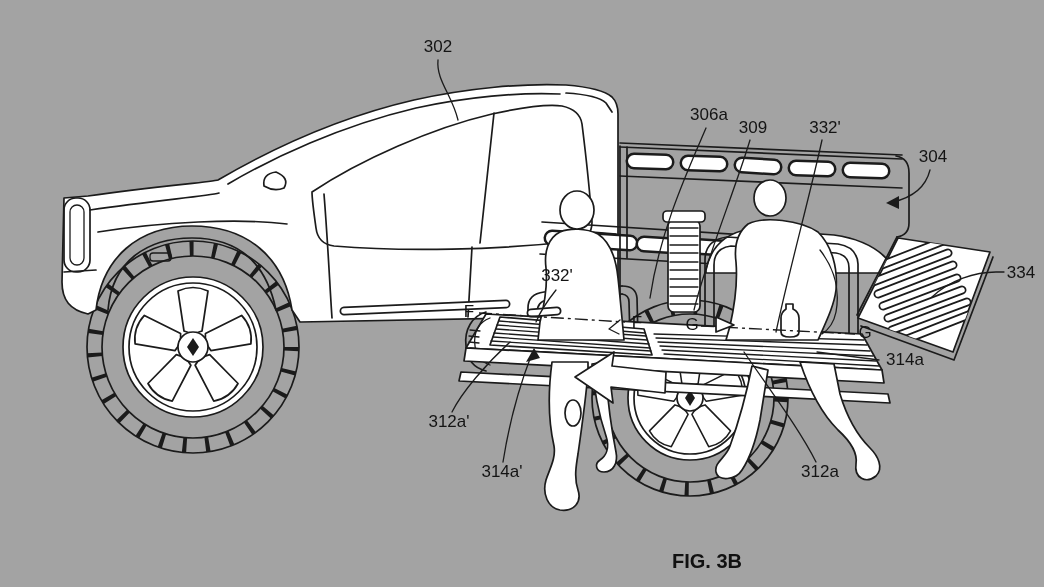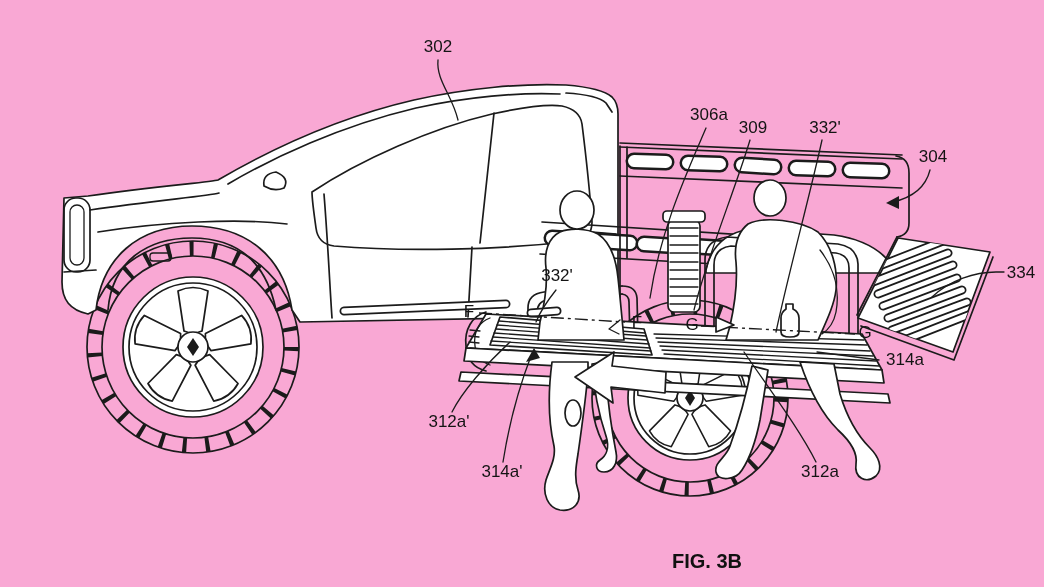--- a/index.html
+++ b/index.html
@@ -1,16 +1,16 @@
 <!DOCTYPE html>
 <html><head>
 <meta charset="utf-8">
 <style>
   html,body{margin:0;padding:0;background:#ffffff;}
-  .stage{position:relative;width:1044px;height:587px;background:#f9a8d4;overflow:hidden;
+  .stage{position:relative;width:1044px;height:587px;background:#a3a3a3;overflow:hidden;
          font-family:"Liberation Sans", sans-serif;}
   svg{display:block;}
   .ln{fill:none;stroke:#1b1b1b;stroke-width:1.7;stroke-linecap:round;stroke-linejoin:round;}
   .lnthin{fill:none;stroke:#1b1b1b;stroke-width:1.3;stroke-linecap:round;stroke-linejoin:round;}
   .wfill{fill:#ffffff;stroke:#1b1b1b;stroke-width:1.7;stroke-linejoin:round;}
   .slotB{stroke:#1b1b1b;stroke-width:17;stroke-linecap:round;fill:none;}
   .slotW{stroke:#ffffff;stroke-width:12;stroke-linecap:round;fill:none;}
   .ribB{stroke:#1b1b1b;stroke-width:9;stroke-linecap:round;fill:none;}
   .ribW{stroke:#ffffff;stroke-width:5.5;stroke-linecap:round;fill:none;}
   .dash{fill:none;stroke:#1b1b1b;stroke-width:1.4;stroke-dasharray:13 4 3 4;}

